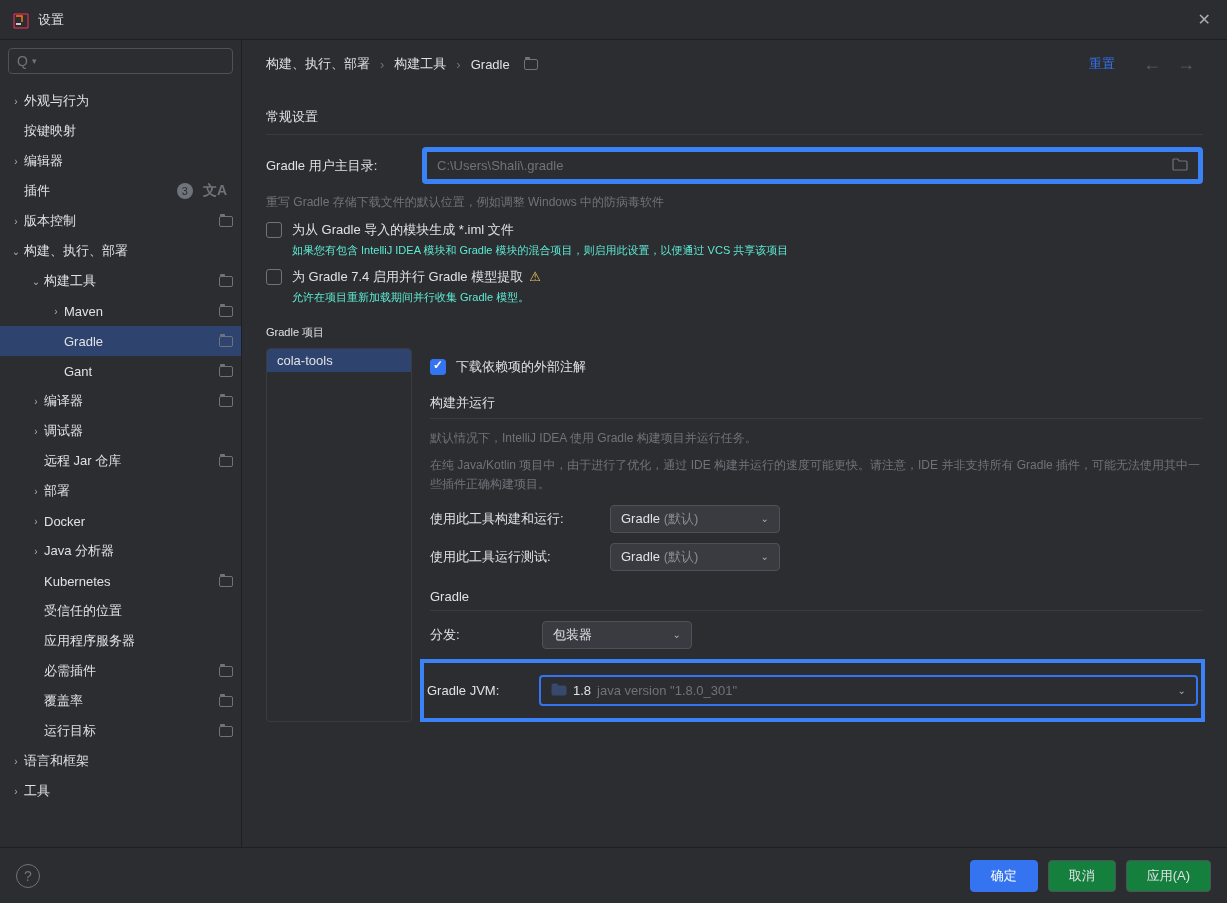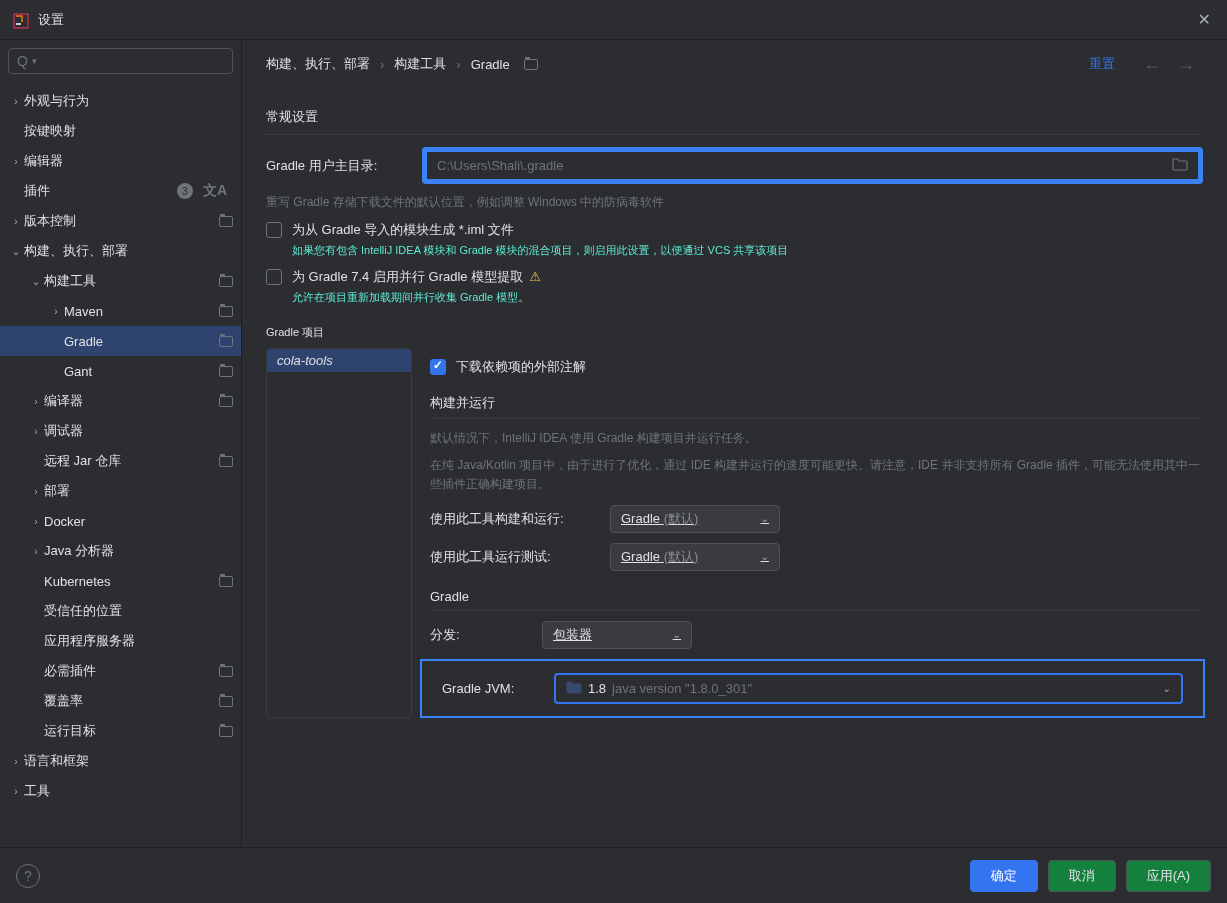--- a/index.html
+++ b/index.html
@@ -46,37 +46,37 @@
 .checkbox-row { display: flex; align-items: flex-start; margin: 10px 0; gap: 10px; }
 .checkbox { width: 16px; height: 16px; border: 1.5px solid #6f737a; border-radius: 3px; background: #2b2d30; margin-top: 1px; flex-shrink: 0; }
 .checkbox.checked { background: #3574f0; border-color: #3574f0; position: relative; }
 .checkbox.checked::after { content: '✓'; color: white; position: absolute; top: -2px; left: 2px; font-size: 12px; font-weight: bold; }
 .checkbox-text .main-text { color: #dfe1e5; }
 .checkbox-text .sub-text { color: #5eead4; font-size: 11px; margin-top: 4px; }
 .warn-icon { color: #f2c55c; margin-left: 6px; }
 .section-title2 { color: #dfe1e5; margin: 20px 0 8px 0; font-size: 11px; }
 .project-panel { display: flex; gap: 18px; margin-top: 6px; }
 .project-list { width: 146px; border: 1px solid #393b40; border-radius: 4px; background: #2b2d30; }
-.project-item { background: #2e436e; color: #dfe1e5; padding: 4px 10px; border-radius: 3px 3px 0 0; font-style: italic;}
+.project-item { background: #2e436e; color: #dfe1e5; padding: 4px 10px; border-radius: 3px 3px 0 0;}
 .project-settings { flex: 1; }
 .desc { color: #6f737a; font-size: 12px; margin: 8px 0; line-height: 1.6; }
-.dropdown { background: #393b40; border: 1px solid #4e5157; border-radius: 4px; padding: 4px 10px; color: #dfe1e5; display: flex; align-items: center; min-width: 120px; text-decoration: underline; }
+.dropdown { background: #393b40; border: 1px solid #4e5157; border-radius: 4px; padding: 4px 10px; color: #dfe1e5; display: flex; align-items: center; min-width: 120px; }
 .dropdown .dd-text { flex: 1; }
 .dropdown .dd-default { color: #8a8d93; }
 .dropdown .dd-arrow { color: #a9adb3; font-size: 10px; margin-left: 16px; }
 .dropdown-wide { width: 170px; }
 .dropdown-wide2 { width: 150px; }
 .jvm-row { display: flex; align-items: center; margin: 12px 0; }
 .jvm-row .label { width: 112px; color: #dfe1e5; }
 .jvm-select { flex: 1; background: #2b2d30; border: 2px solid #3574f0; border-radius: 4px; padding: 5px 10px; display: flex; align-items: center; gap: 6px; }
 .jvm-select .folder-icon { color: #548af7; font-size: 14px; }
 .jvm-select .jvm-ver { color: #dfe1e5; }
 .jvm-select .jvm-path { color: #6f737a; flex: 1; }
 .jvm-select .dd-arrow { color: #a9adb3; font-size: 10px; }
-.highlight-box { border: 2px solid #3b82f6; padding: 0 20px; margin-left: -10px; margin-right: -2px;}
+.highlight-box { border: 4px solid #3b82f6; padding: 0 3px; margin-left: -10px; margin-right: -2px;}
 .sub-section { color: #dfe1e5; margin: 18px 0 10px 0; border-bottom: 1px solid #393b40; padding-bottom: 6px; font-size: 13px; }
 .footer { height: 56px; border-top: 1px solid #1e1f22; display: flex; align-items: center; padding: 0 16px; background: #2b2d30; }
 .help-btn { width: 24px; height: 24px; border: 1.5px solid #6f737a; border-radius: 50%; color: #6f737a; display: flex; align-items: center; justify-content: center; cursor: pointer; font-size: 14px; }
 .footer-spacer { flex: 1; }
 .btn { padding: 6px 20px; border-radius: 4px; border: 1px solid #4e5157; background: #15803d; color: #dfe1e5; cursor: pointer; margin-left: 10px; font-size: 13px; }
 .btn.primary { background: #3574f0; border-color: #3574f0; color: white; }
 svg.folder{width:16px;height:14px;}
 svg.app-logo{width:18px;height:18px;}
 </style>
 </head>

